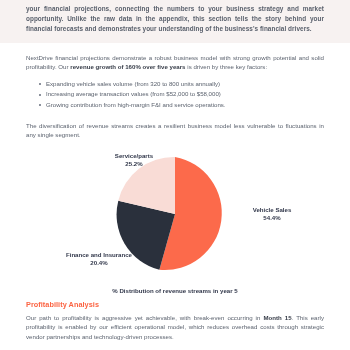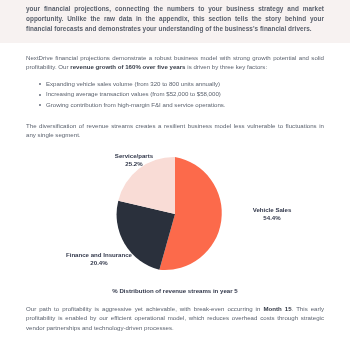--- a/index.html
+++ b/index.html
@@ -178,20 +178,21 @@
     <div class="pie-label lbl-finance">
       <div>Finance and Insurance</div>
       <div>20.4%</div>
     </div>
   </div>
 
   <p class="chart-caption">% Distribution of revenue streams in year 5</p>
 
   <div class="spacer-6"></div>
 
+  <h2 class="section-head">Profitability Analysis</h2>
 
   <div class="spacer-4"></div>
 
   <div class="body-wrap">
     <p class="para"><span>Our path to profitability is aggressive yet achievable, with break-even occurring in </span><b>Month 15</b><span>. This early profitability is enabled by our efficient operational model, which reduces overhead costs through strategic vendor partnerships and technology-driven processes.</span></p>
   </div>
 
 </div>
 
 </body></html>

